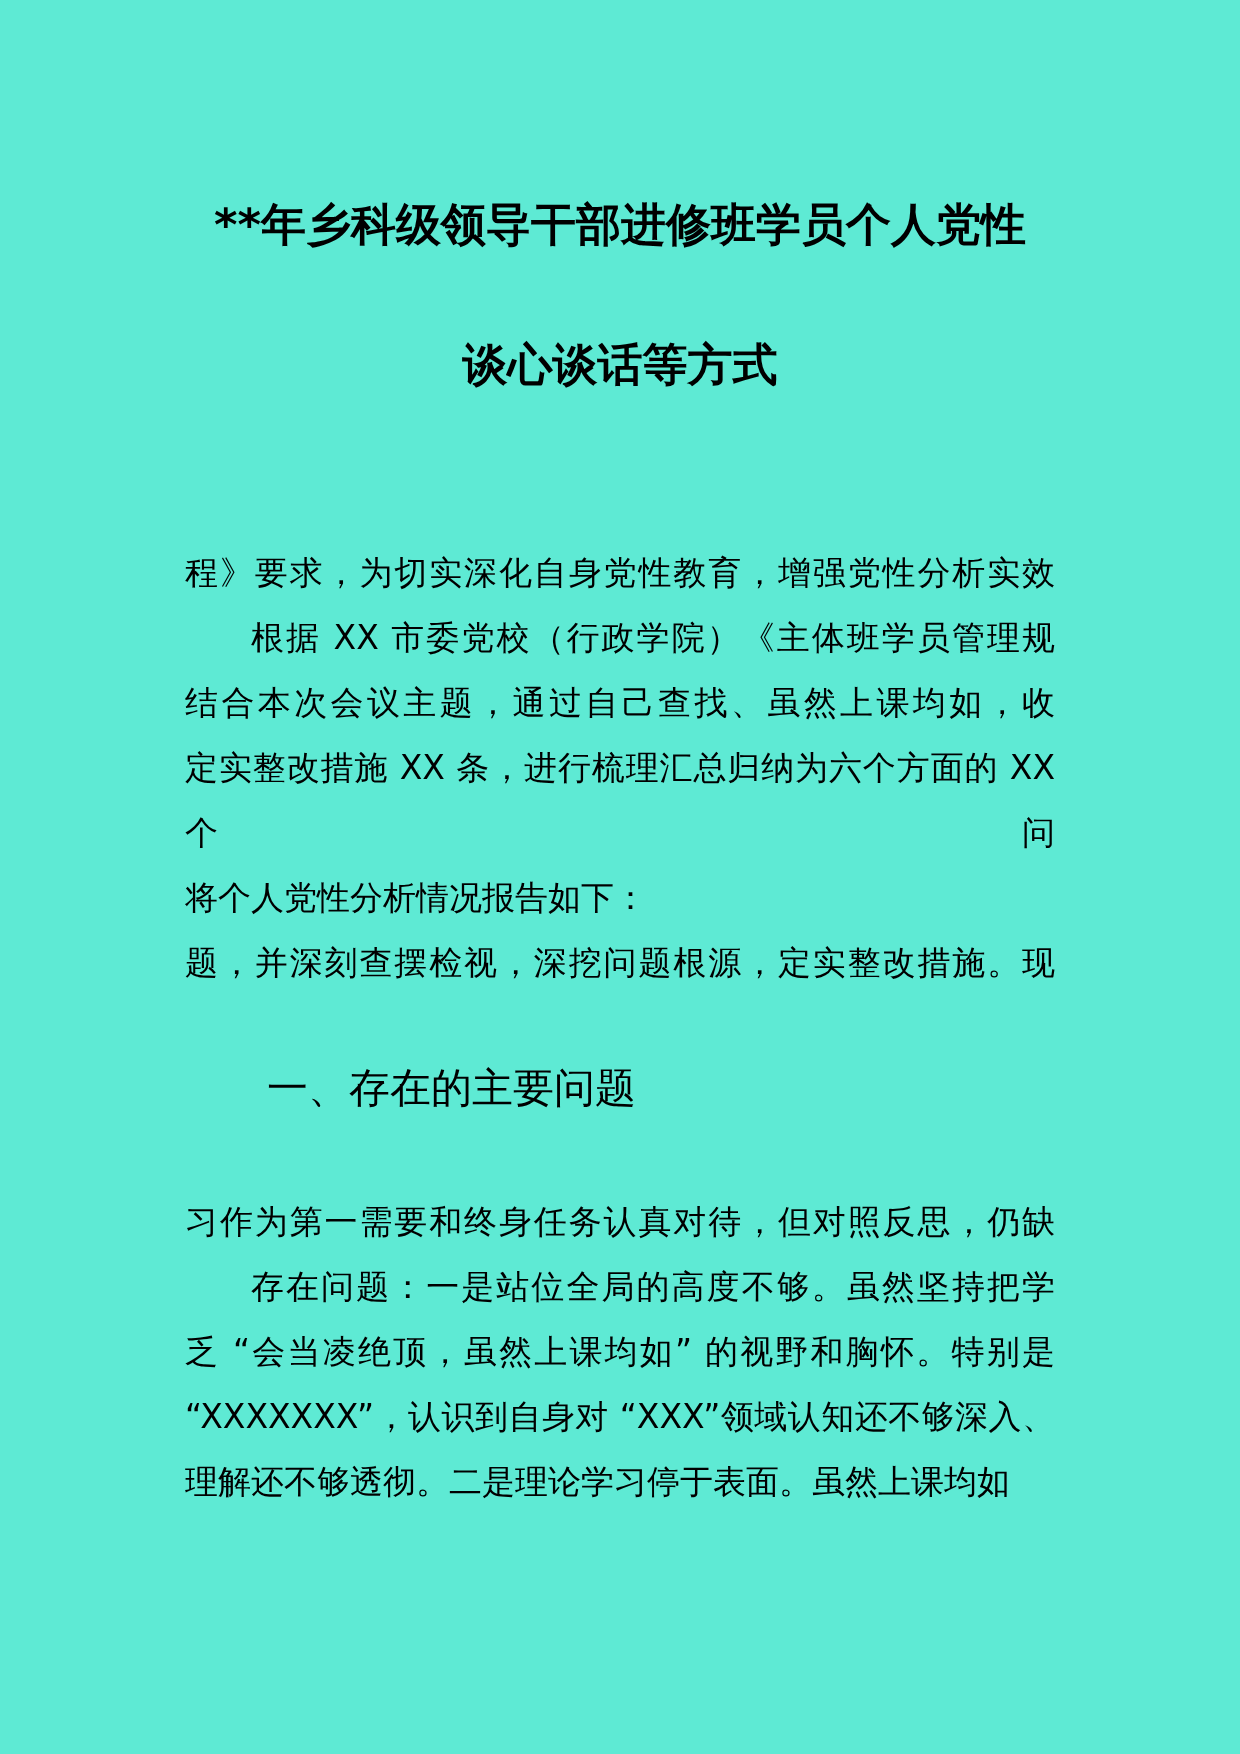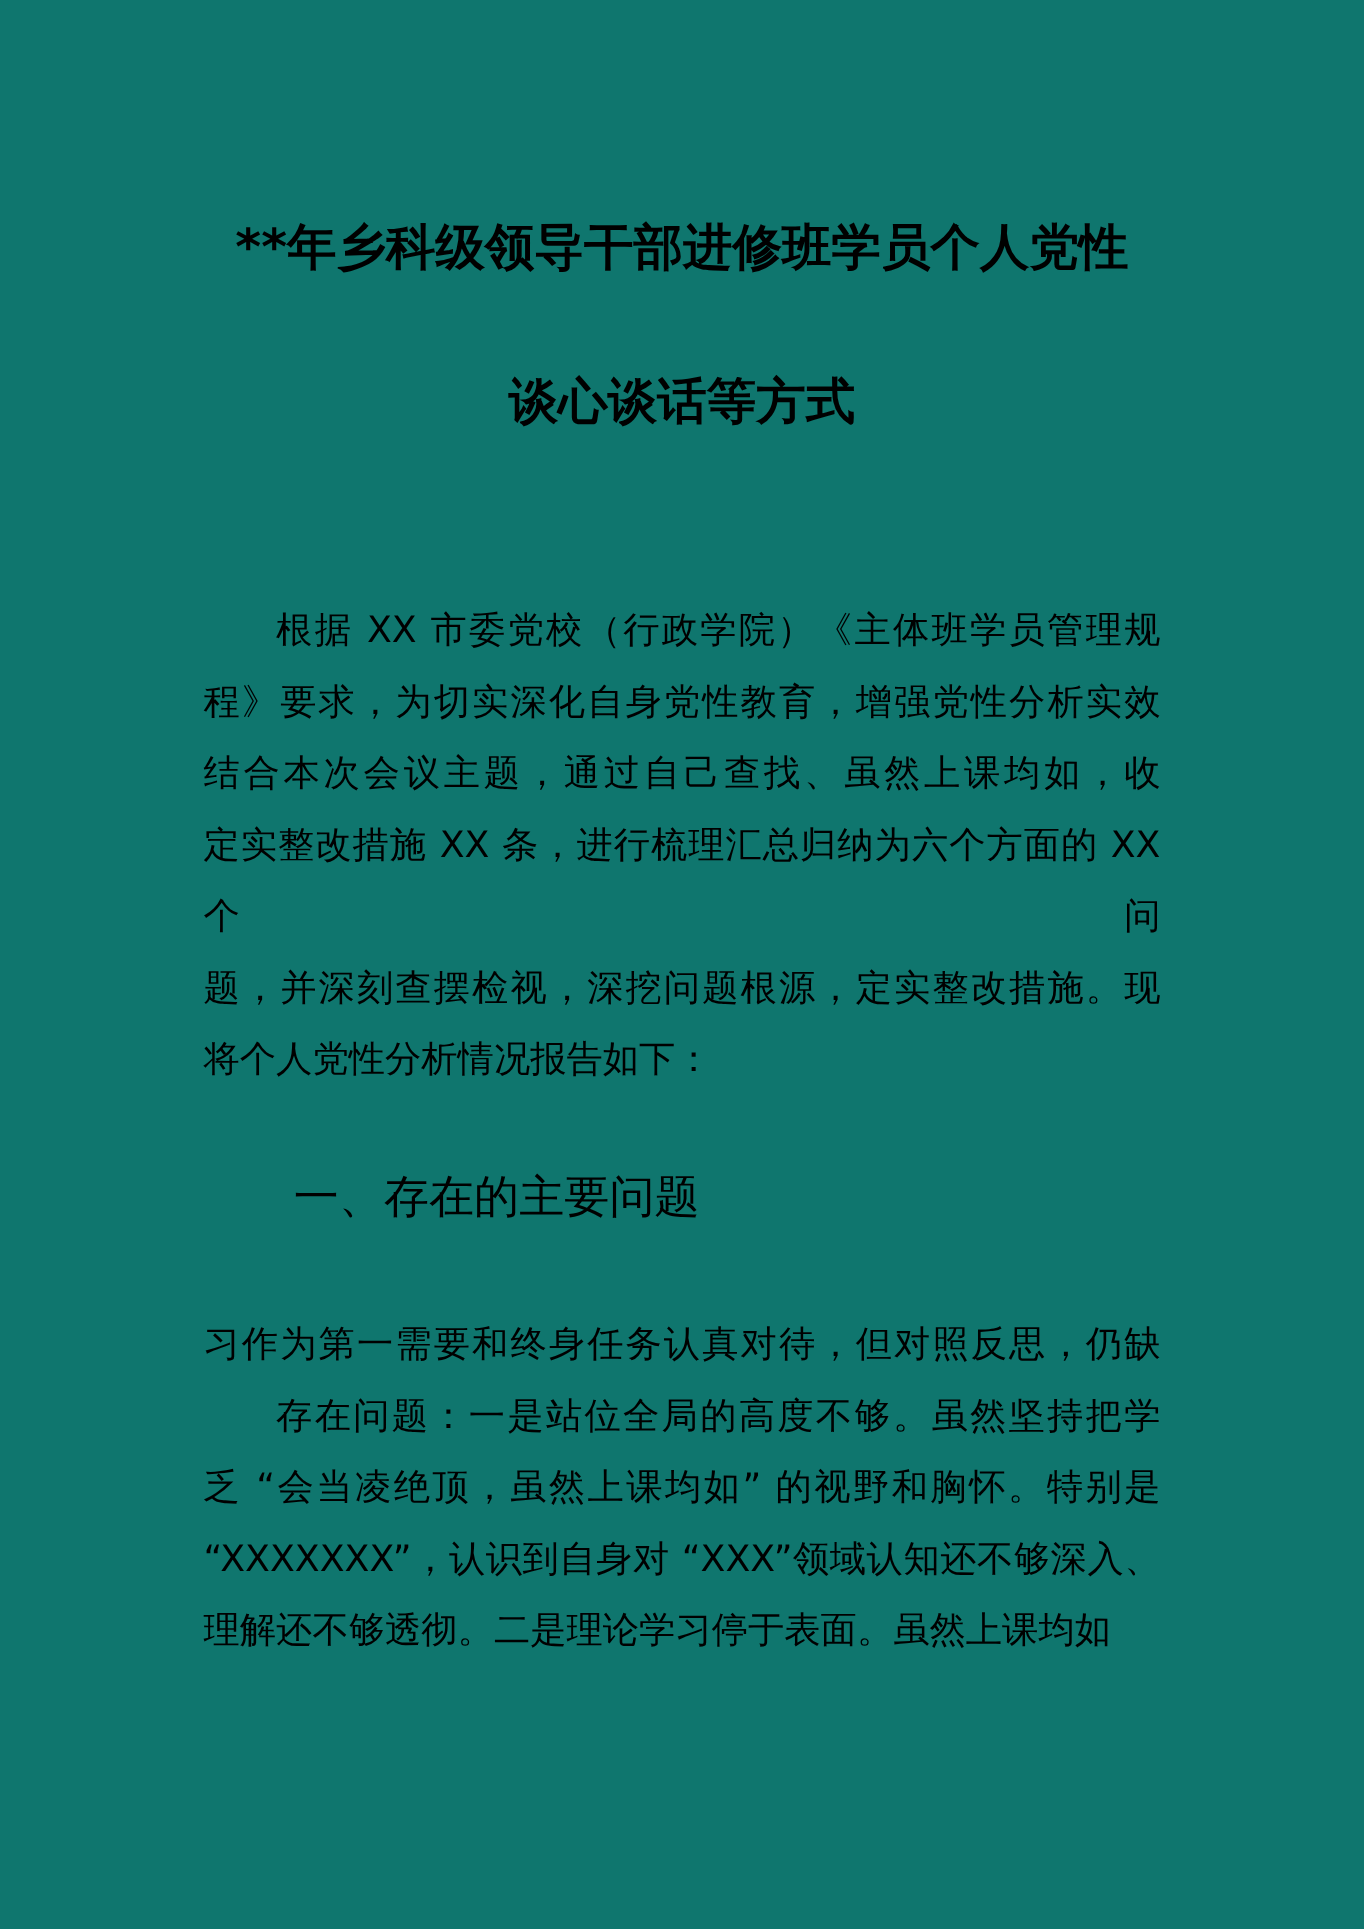--- a/index.html
+++ b/index.html
@@ -1,21 +1,21 @@
 <!DOCTYPE html>
 <html lang="zh"><head>
 <meta charset="utf-8">
 <style>
   html, body { margin: 0; padding: 0; background: #e8e8e8; }
   .page {
     position: relative;
     width: 1240px;
     height: 1754px;
     margin: 0 auto;
-    background: #0f766e;
+    background: #5eead4;
     color: #000000;
     font-family: "DejaVu Sans", sans-serif;
     overflow: hidden;
   }
   .content {
     padding: 0 185px;
     width: 870px;
   }
   .doc-title {
     margin: 155px 0 0 0;
@@ -58,26 +58,26 @@
 
 <div class="page">
   <div class="content">
 
     <h1 class="doc-title">
       <div>**年乡科级领导干部进修班学员个人党性</div>
       <div>谈心谈话等方式</div>
     </h1>
 
     <div class="para intro-para">
+      <div class="line">程》要求，为切实深化自身党性教育，增强党性分析实效</div>
       <div class="line first">根据 XX 市委党校（行政学院）《主体班学员管理规</div>
-      <div class="line">程》要求，为切实深化自身党性教育，增强党性分析实效</div>
       <div class="line">结合本次会议主题，通过自己查找、虽然上课均如，收</div>
       <div class="line">定实整改措施 XX 条，进行梳理汇总归纳为六个方面的 XX 个问</div>
+      <div class="line last">将个人党性分析情况报告如下：</div>
       <div class="line">题，并深刻查摆检视，深挖问题根源，定实整改措施。现</div>
-      <div class="line last">将个人党性分析情况报告如下：</div>
     </div>
 
     <div class="heading section-heading">一、存在的主要问题</div>
 
 
     <div class="para body-para">
       <div class="line">习作为第一需要和终身任务认真对待，但对照反思，仍缺</div>
       <div class="line first">存在问题：一是站位全局的高度不够。虽然坚持把学</div>
       <div class="line">乏 “会当凌绝顶，虽然上课均如” 的视野和胸怀。特别是</div>
       <div class="line">“XXXXXXX”，认识到自身对 “XXX”领域认知还不够深入、</div>

